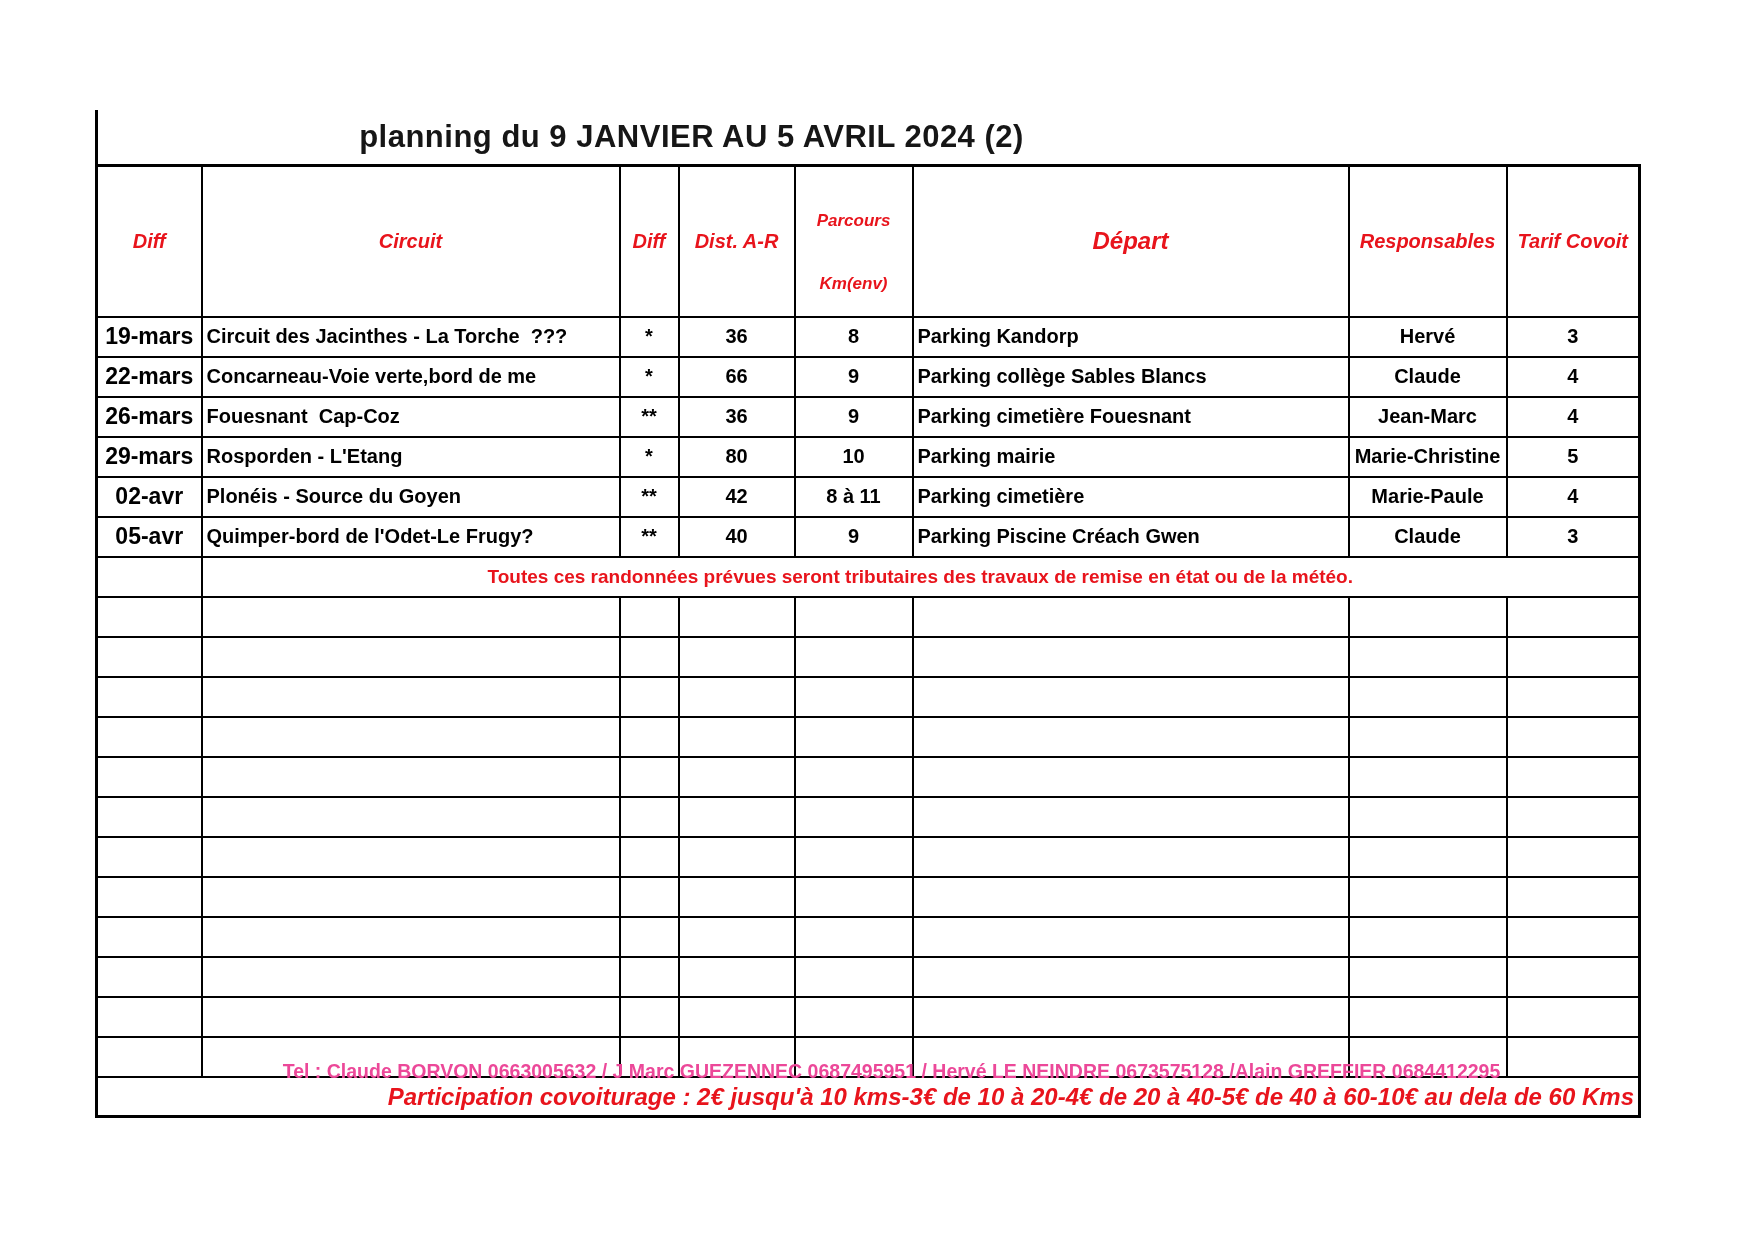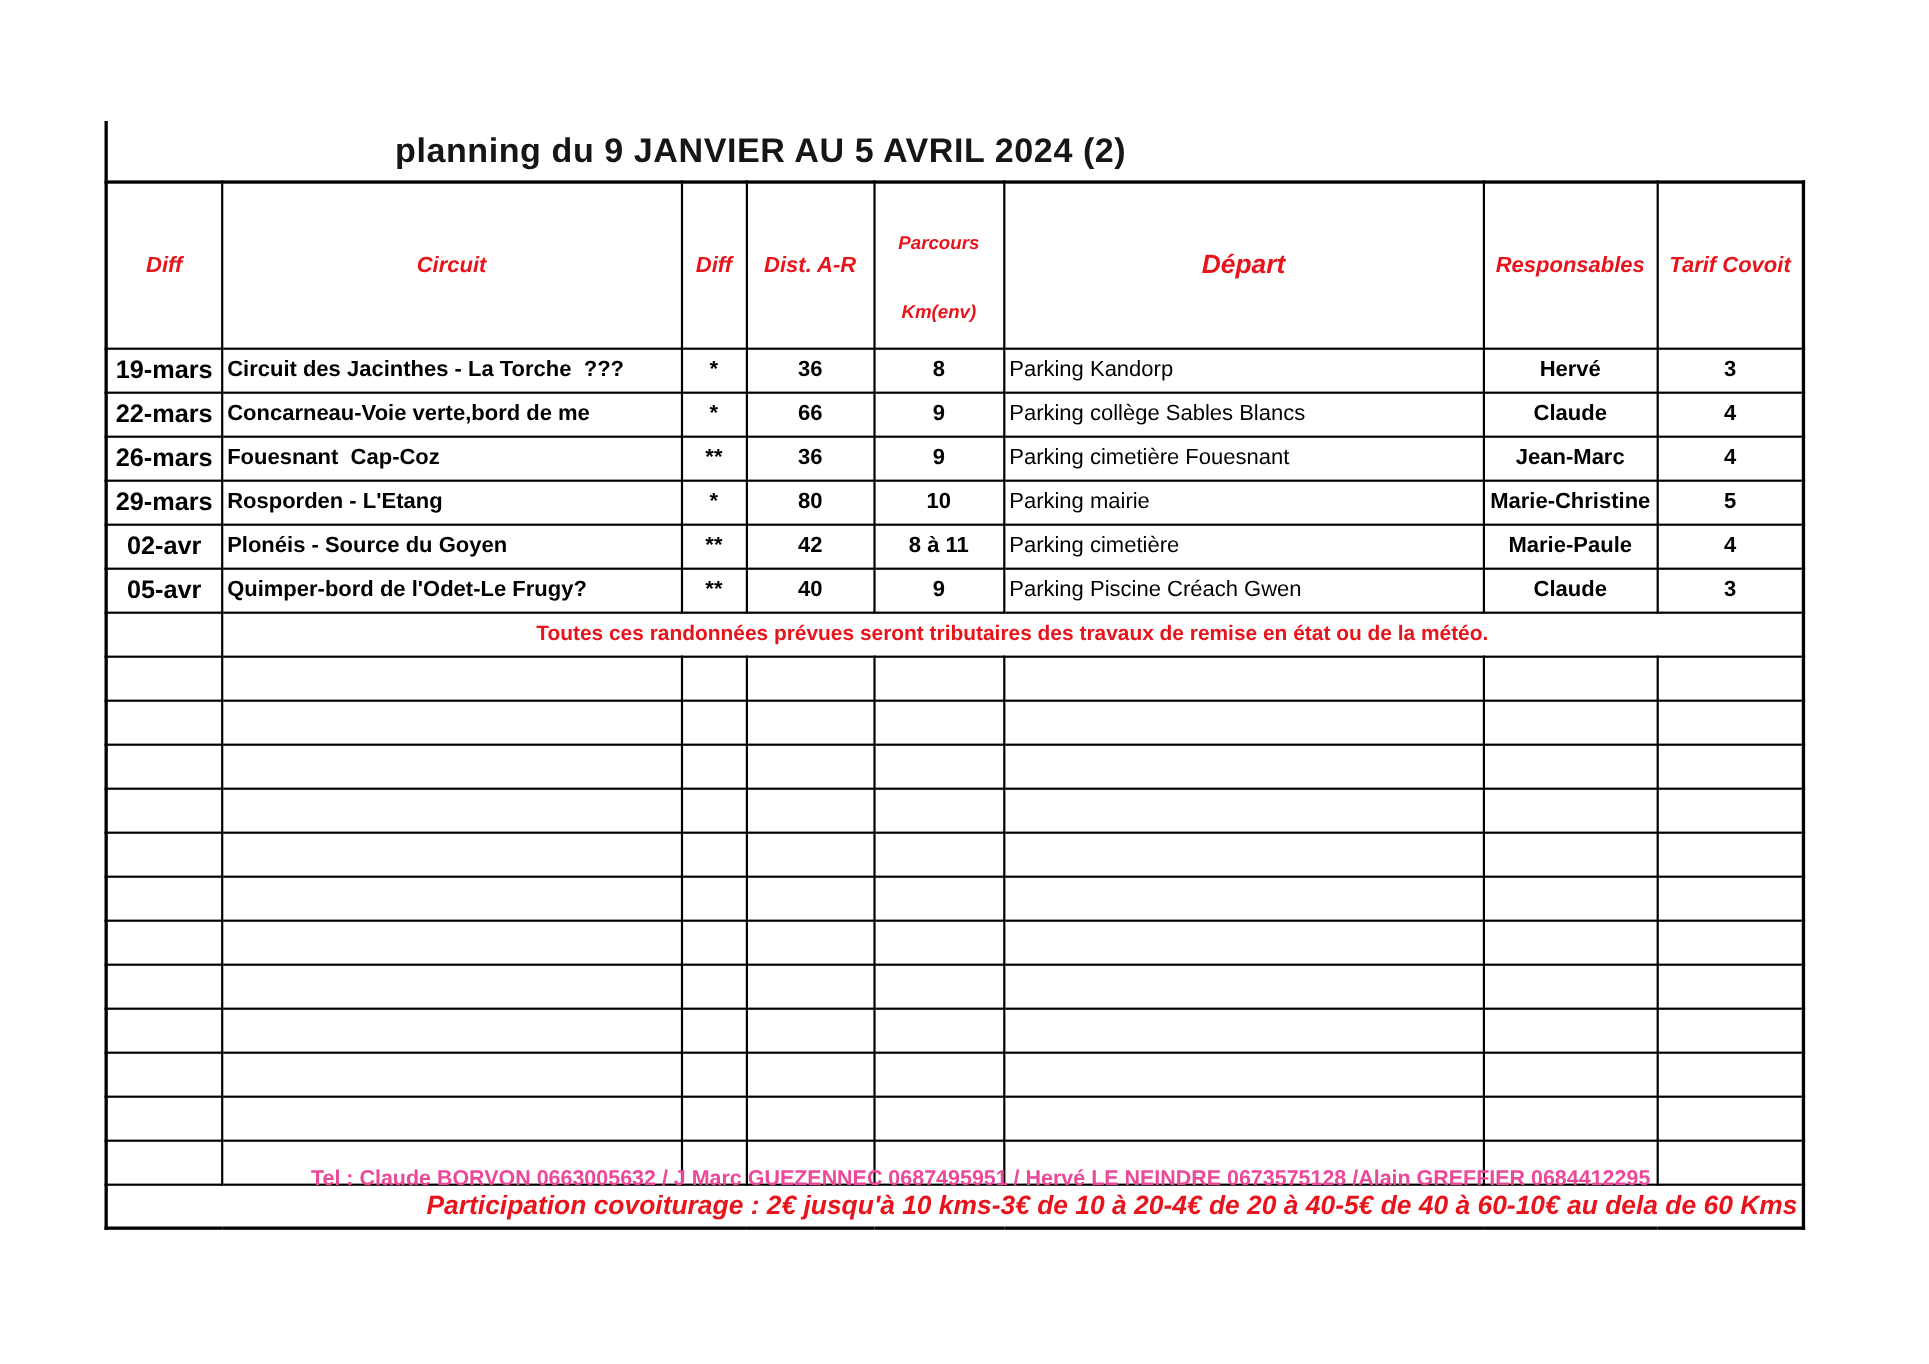--- a/index.html
+++ b/index.html
@@ -39,21 +39,21 @@
     font-style:italic;font-weight:bold;
     font-size:20px;text-align:center;vertical-align:middle;
   }
   th.h-depart{font-size:24px;}
   th.h-parcours{font-size:17px;line-height:1.25;}
   td.c-date{text-align:center;font-weight:bold;font-size:23px;}
   td.c-circuit{text-align:left;font-weight:bold;font-size:20px;border-radius:14px;}
   td.c-diff, td.c-dist, td.c-parc, td.c-resp, td.c-tarif{
     text-align:center;font-weight:bold;font-size:20px;
   }
-  td.c-depart{text-align:left;font-weight:normal;font-size:20px;padding-left:6px;}
+  td.c-depart{text-align:left;font-weight:bold;font-size:20px;padding-left:6px;}
   td.note-cell{
     color:var(--red);font-weight:bold;font-size:19px;text-align:center;vertical-align:middle;
   }
   td.foot-cell{
     color:var(--red);font-weight:bold;font-style:italic;font-size:24px;
     text-align:right;vertical-align:middle;
   }
   .tel-line{
     position:absolute;left:95px;top:1060px;width:1543px;
     text-align:center;padding-left:50px;box-sizing:border-box;

